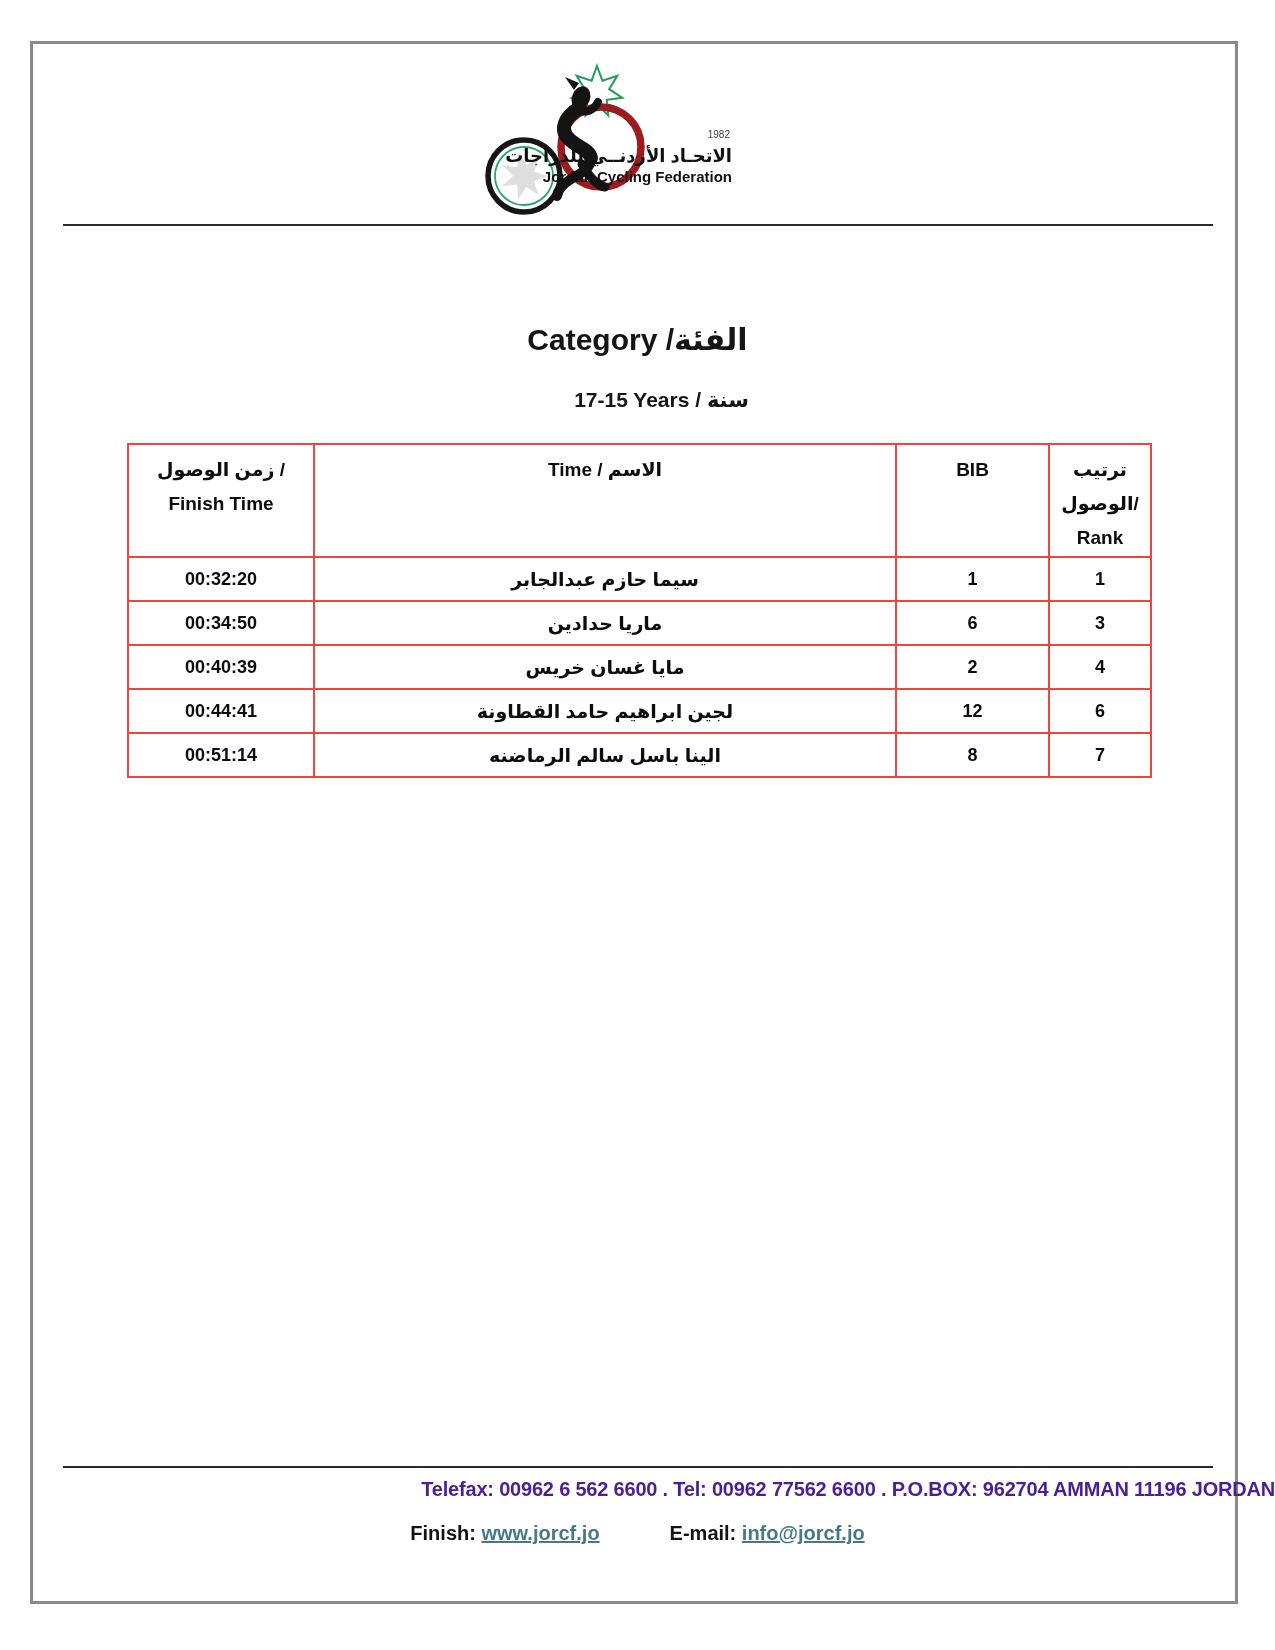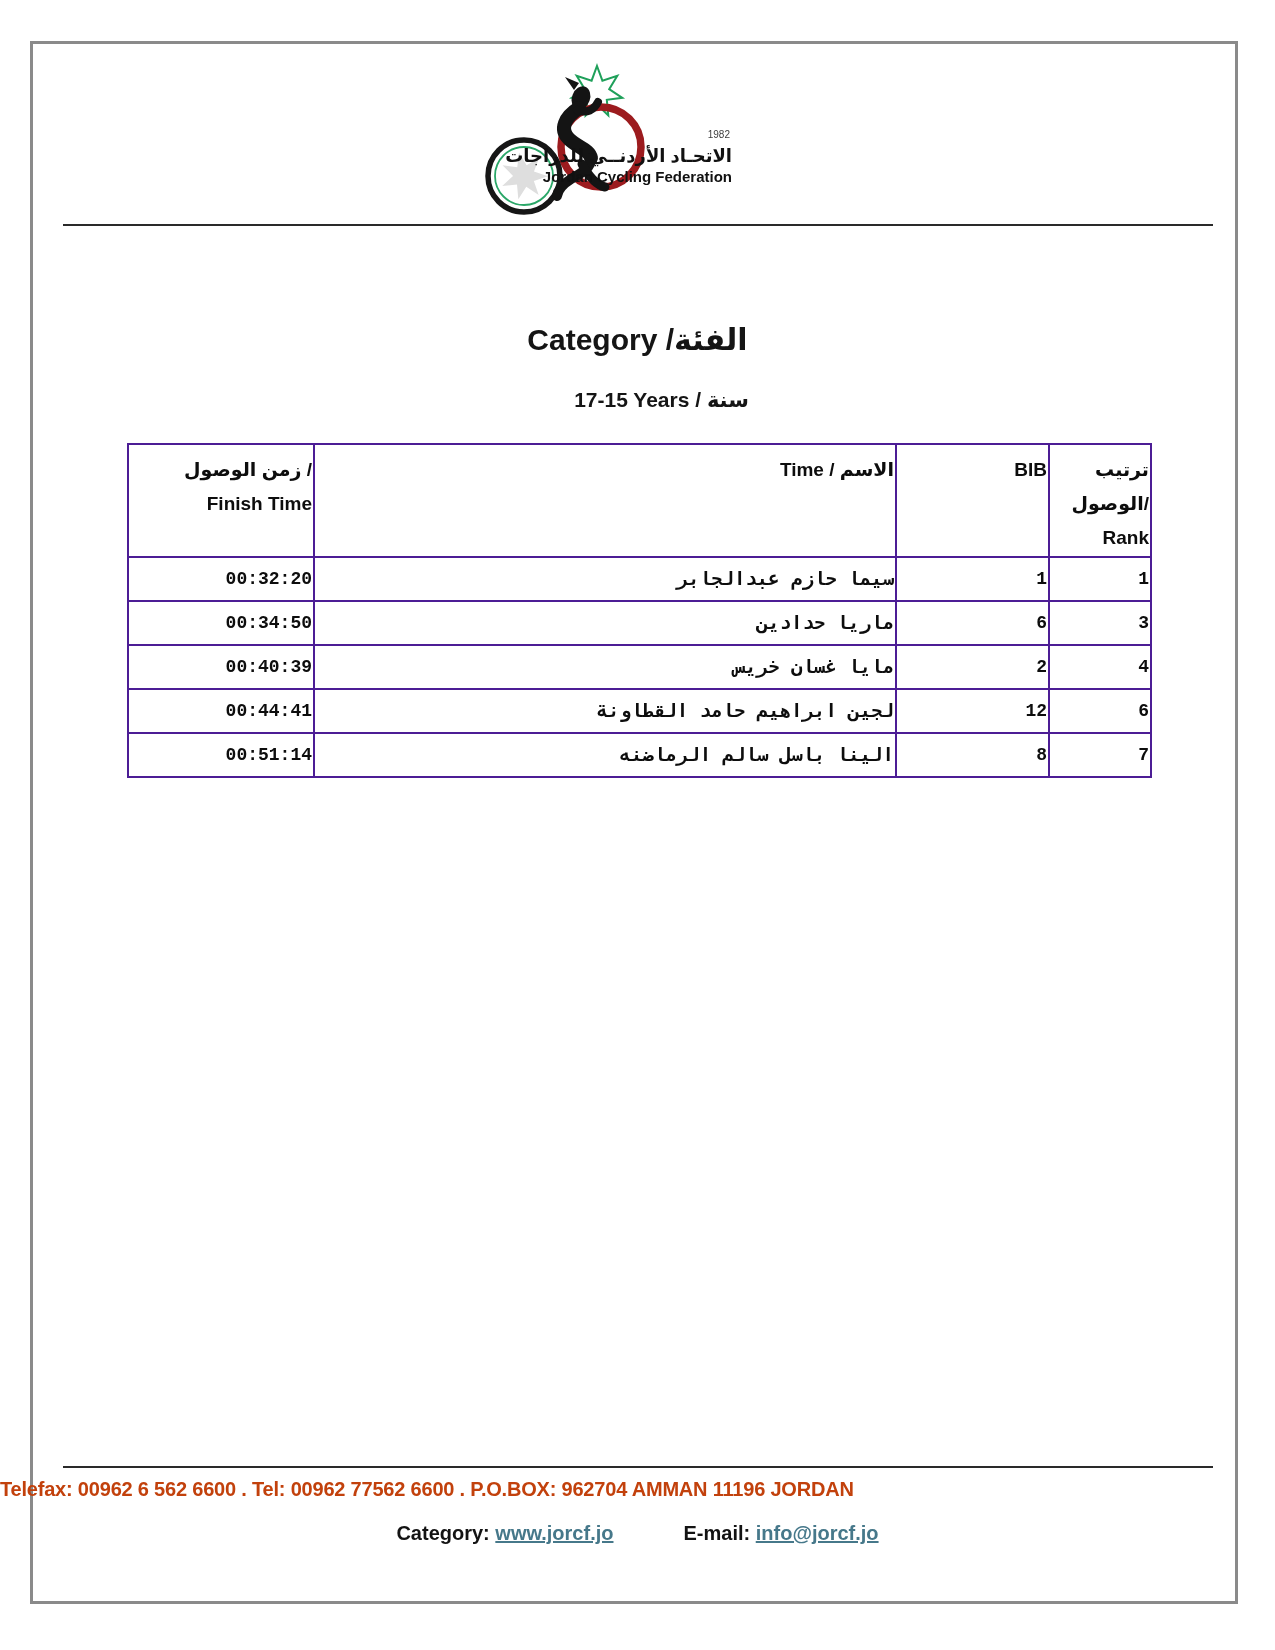--- a/index.html
+++ b/index.html
@@ -22,31 +22,31 @@
     position:absolute; left:0; top:322px; width:1275px; text-align:center;
     font-size:30px; font-weight:bold; color:#151515;
   }
   .subheading {
     position:absolute; left:0; top:388px; width:1275px; text-align:center;
     font-size:21px; font-weight:bold; color:#151515;padding-left:24px;
   }
 
   .results { position:absolute; left:127px; top:443px; width:1023px; }
   table { border-collapse:collapse; width:100%; table-layout:fixed; }
-  th, td { border:2px solid #4c1d95; text-align:right; font-weight:bold; color:#0d0d0d; }
+  th, td { border:2px solid #ef4444; text-align:center; font-weight:bold; color:#0d0d0d; }
   th { height:78px; vertical-align:top; padding-top:8px; font-size:19px; }
   th .hline { line-height:34px; }
-  td { height:40px; font-size:18px;font-family:Liberation Mono, monospace; }
+  td { height:40px; font-size:18px; }
   td.name-cell { font-size:19px; }
   col.c-time { width:186px; } col.c-name { width:582px; }
   col.c-bib { width:153px; } col.c-rank { width:102px; }
 
   .footer-contact {
-    position:absolute; left:0; top:1478px; width:1275px; text-align:left;
-    font-size:20px; font-weight:bold; color:#c2410c; letter-spacing:-0.2px;
+    position:absolute; left:0; top:1478px; width:1275px; text-align:right;
+    font-size:20px; font-weight:bold; color:#4c1d95; letter-spacing:-0.2px;
   }
   .footer-links {
     position:absolute; left:0; top:1522px; width:1275px; text-align:center;
     font-size:20px; font-weight:bold; color:#131313;
   }
   .footer-links .gap { display:inline-block; width:70px; }
   a.doc-link { color:var(--link-color,#46788a); }
 </style>
 </head>
 <body>
@@ -153,16 +153,16 @@
     </tbody>
     </table>
 
   </div>
 
   <div class="rule rule-bottom"></div>
 
   <div class="footer-contact">Telefax: 00962 6 562 6600 . Tel: 00962 77562 6600 .  P.O.BOX: 962704  AMMAN  11196  JORDAN</div>
 
   <div class="footer-links">
-    <span>Category: </span><a href="#" class="doc-link">www.jorcf.jo</a><span class="gap"></span><span>E-mail: </span><a href="#" class="doc-link">info@jorcf.jo</a>
+    <span>Finish: </span><a href="#" class="doc-link">www.jorcf.jo</a><span class="gap"></span><span>E-mail: </span><a href="#" class="doc-link">info@jorcf.jo</a>
   </div>
 
 </div>
 
 </body></html>

